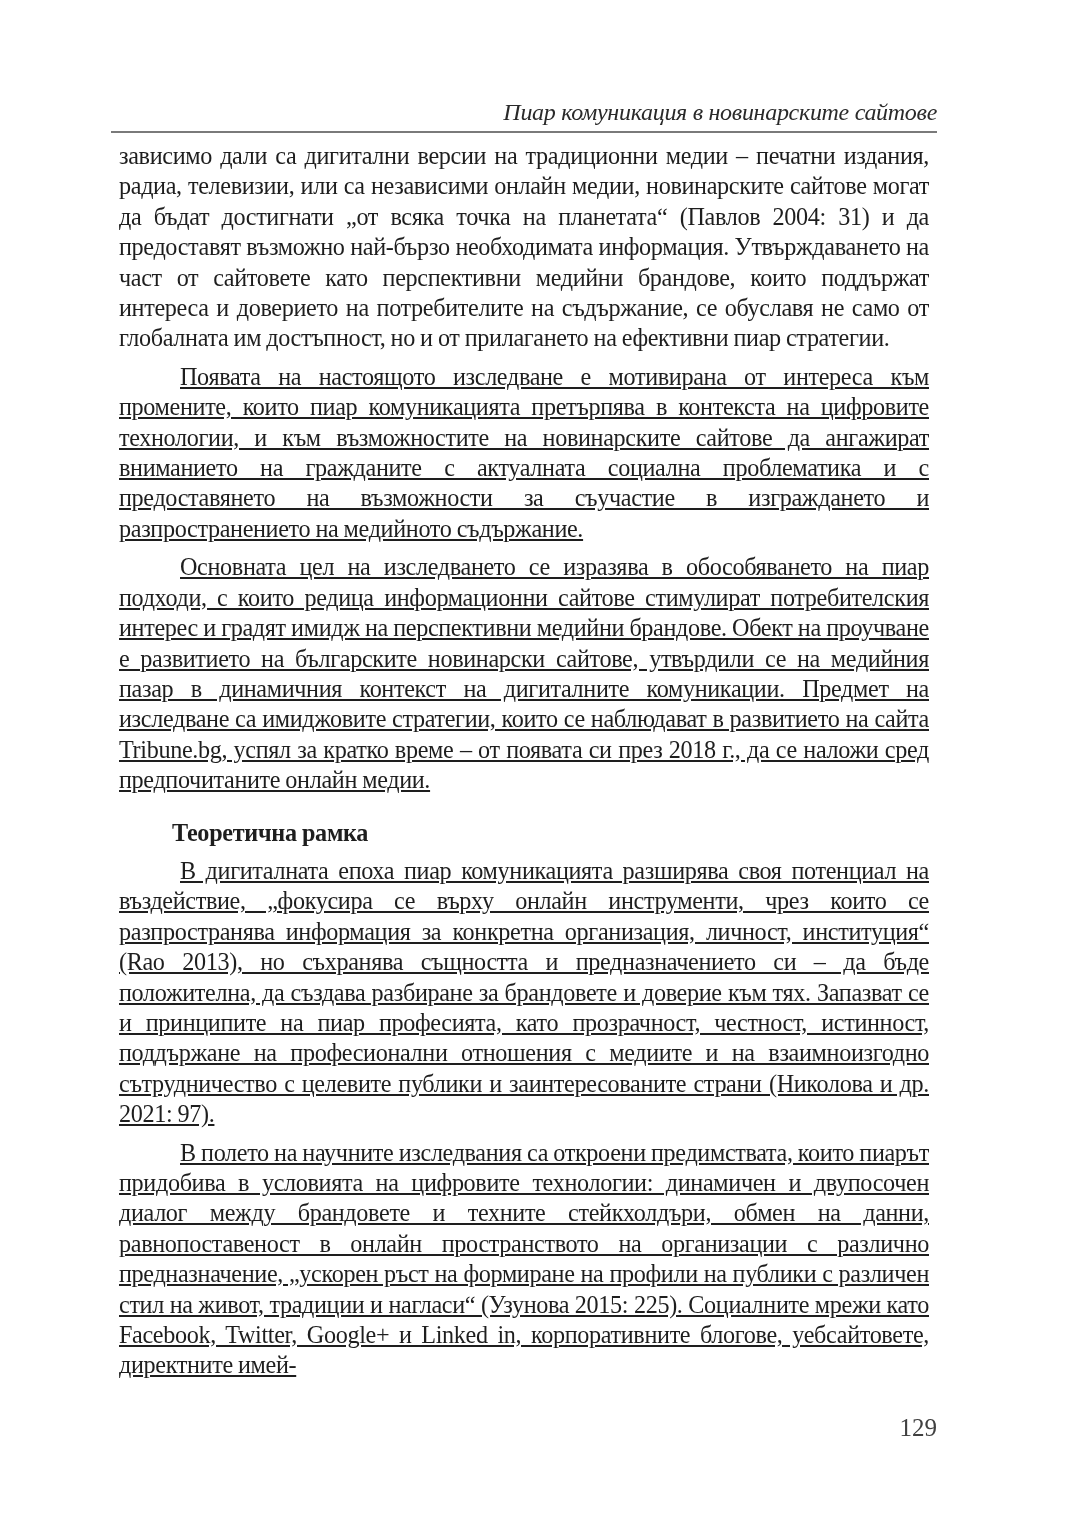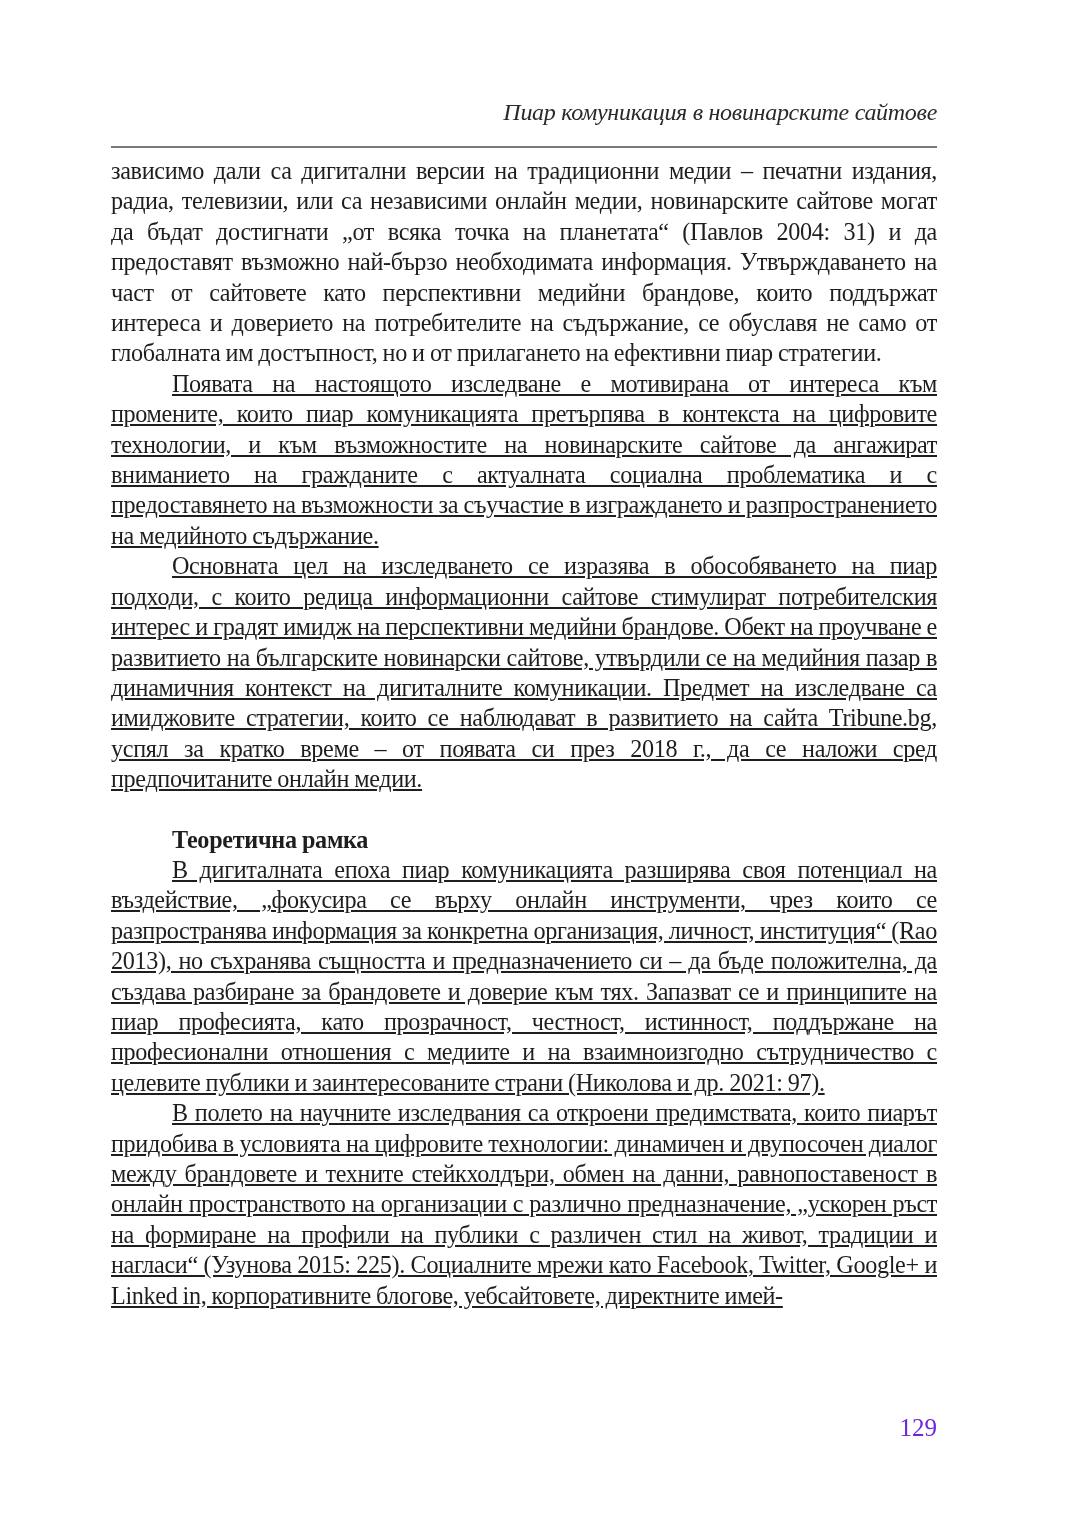--- a/index.html
+++ b/index.html
@@ -21,57 +21,57 @@
       top: 98px;
       width: 826px;
     }
     .running-header {
       text-align: right;
       font-style: italic;
       font-size: 24px;
       line-height: 28px;
       color: #2a2a2a;
       letter-spacing: -0.3px;
-      padding-bottom: 20px;
+      padding-bottom: 5px;
     }
     .header-rule {
       height: 0;
       border-top: 2px solid #7a7a7a;
       margin: 0 0 8px 0;
     }
     .body-text {
       font-size: 24.2px;
       line-height: 30.4px;
       text-align: justify;
       letter-spacing: -0.35px;
       word-spacing: -0.5px;
     }
     .body-text p {
-      margin: 0;
+      margin: 8px;
       hyphens: manual;
     }
     .body-text p.indent {
       text-indent: 61px;
       text-decoration: underline;
     }
     .section-heading {
       font-weight: bold;
       font-size: 24.2px;
       line-height: 30.4px;
-      margin-top: 30px;
+      margin-top: 22px;
       padding-left: 61px;
       letter-spacing: -0.3px;
     }
     .page-number {
       position: absolute;
       right: 143px;
       top: 1413px;
       font-size: 25px;
       line-height: 30px;
-      color: #6d28d9;
+      color: #404040;
     }
   </style>
 </head>
 <body>
 
 <div class="page">
   <div class="running-header">Пиар комуникация в новинарските сайтове</div>
   <div class="header-rule"></div>
 
   <div class="body-text">

